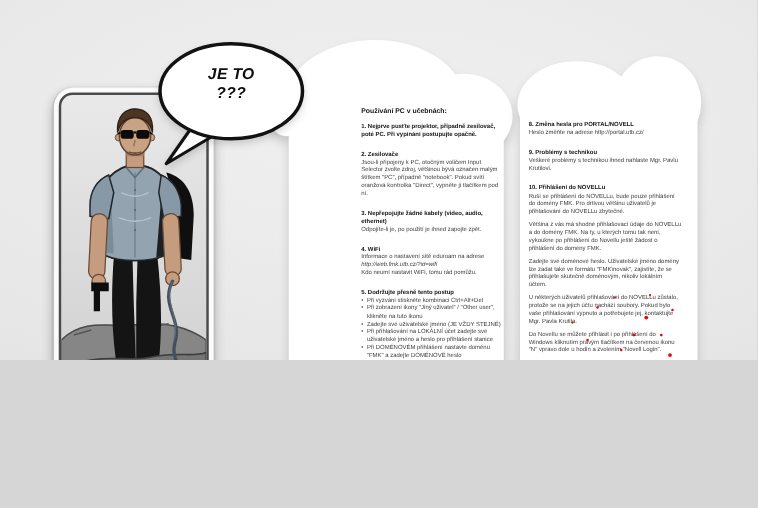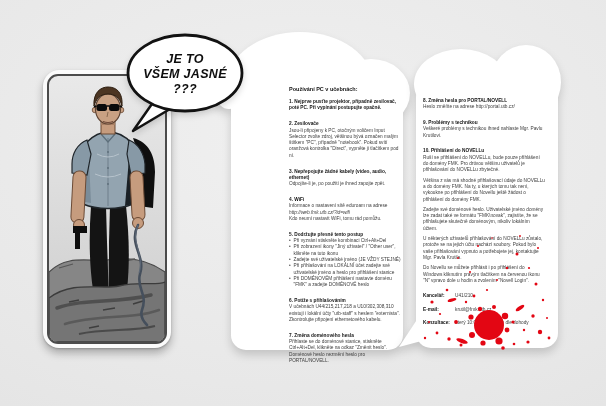--- a/index.html
+++ b/index.html
@@ -1,17 +1,17 @@
 <!DOCTYPE html>
 <html><head>
 <meta charset="utf-8">
 <style>
   *{box-sizing:border-box;margin:0;padding:0;}
   body{background:#d6d6d6;font-family:"Liberation Sans",sans-serif;}
-  .stage{position:relative;width:606px;height:406px;overflow:hidden;
+  .stage{position:relative;width:606px;height:288px;overflow:hidden;
     background:radial-gradient(120% 110% at 50% 35%, #f0f0f0 0%, #e8e8e8 55%, #e0e0e0 100%);}
   .layer{position:absolute;left:0;top:0;}
   .pshadow{filter:drop-shadow(0 5px 4px rgba(0,0,0,0.16));}
   .bshadow{filter:drop-shadow(0 3px 3px rgba(0,0,0,0.15));}
 
   
   #panel{position:absolute;left:43px;top:70px;width:128px;height:278px;background:#fbfbfb;
     border-radius:16px;padding:4px;box-shadow:0 5px 9px rgba(0,0,0,.28),0 1px 2px rgba(0,0,0,.2);}
   #panel-inner{width:100%;height:100%;border:2px solid #4b4b4b;border-radius:11px;overflow:hidden;
     background:linear-gradient(180deg,#e9e9e9,#cdcdcd);}
@@ -269,17 +269,16 @@
   </div>
 
   <svg class="layer" width="606" height="406" viewBox="0 0 606 406">
     <g class="bshadow">
       <polygon points="154,101 133,131 175,106" fill="#ffffff" stroke="#121212" stroke-width="2.5" stroke-linejoin="round"></polygon>
       <ellipse cx="185" cy="73" rx="57" ry="38" fill="#ffffff" stroke="#121212" stroke-width="2.8"></ellipse>
     </g>
   </svg>
   <div id="bubble-text">
     <div>JE TO</div>
-    <div>VŠEM JASNÉ</div>
     <div>???</div>
   </div>
 
 </div>
 
 </body></html>

